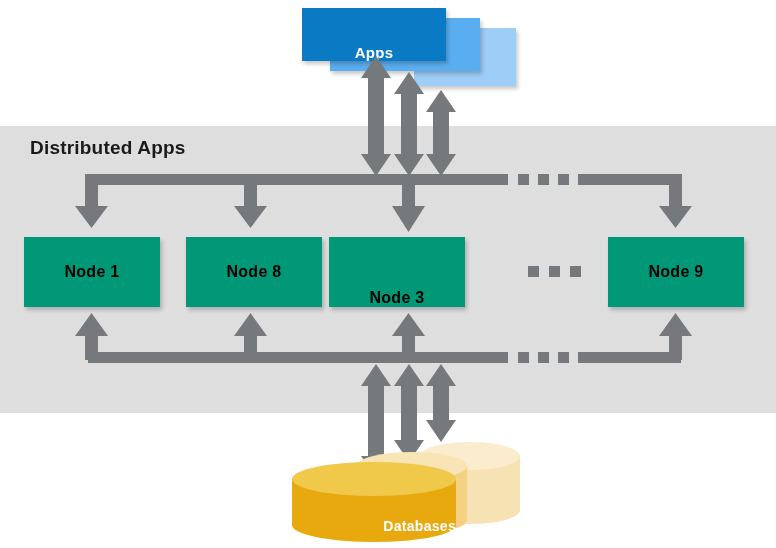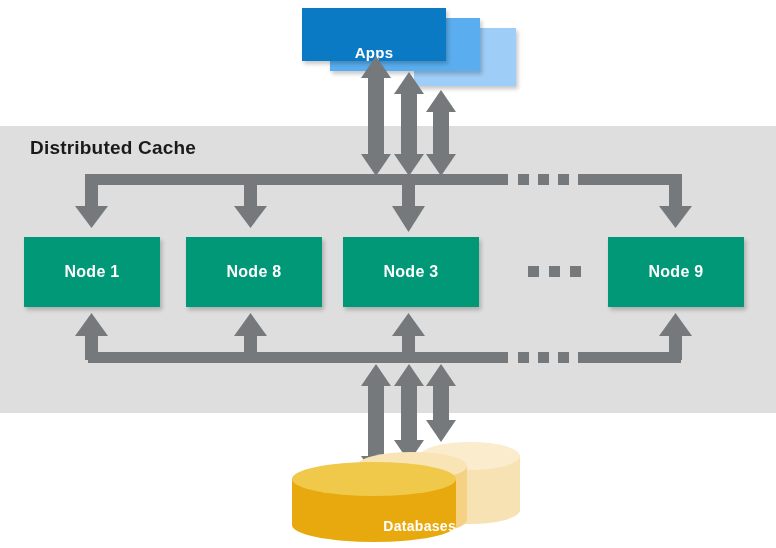--- a/index.html
+++ b/index.html
@@ -81,28 +81,28 @@
     top: 237px;
     width: 136px;
     height: 70px;
     background: #009877;
     display: flex;
     align-items: center;
     justify-content: center;
     box-shadow: 2px 3px 4px rgba(0,0,0,0.22);
   }
   .node-label {
-    color: #ffffff;
+    color: #000000;
     font-size: 16px;
     font-weight: bold;
     letter-spacing: 0.3px;
   }
   .node-1 { left: 24px; }
   .node-2 { left: 186px; }
-  .node-3 { left: 343px; }
+  .node-3 { left: 329px; align-items: flex-end; }
   .node-4 { left: 608px; }
 
   
   .bar {
     position: absolute;
     background: #76797c;
   }
 
   
   .dot {
@@ -137,21 +137,21 @@
     font-weight: bold;
     letter-spacing: 0.3px;
   }
 </style>
 </head>
 <body>
 
 <div id="stage">
 
   <div class="cache-band"></div>
-  <div class="cache-band-title">Distributed Cache</div>
+  <div class="cache-band-title">Distributed Apps</div>
 
   <div class="app-box app-box-back"></div>
   <div class="app-box app-box-mid"></div>
   <div class="app-box app-box-front">
     <span class="app-label">Apps</span>
   </div>
 
   <div class="bar" style="left:88px; top:174px; width:420px; height:11px;"></div>
 
   <div class="dot" style="left:518px; top:174px;"></div>

